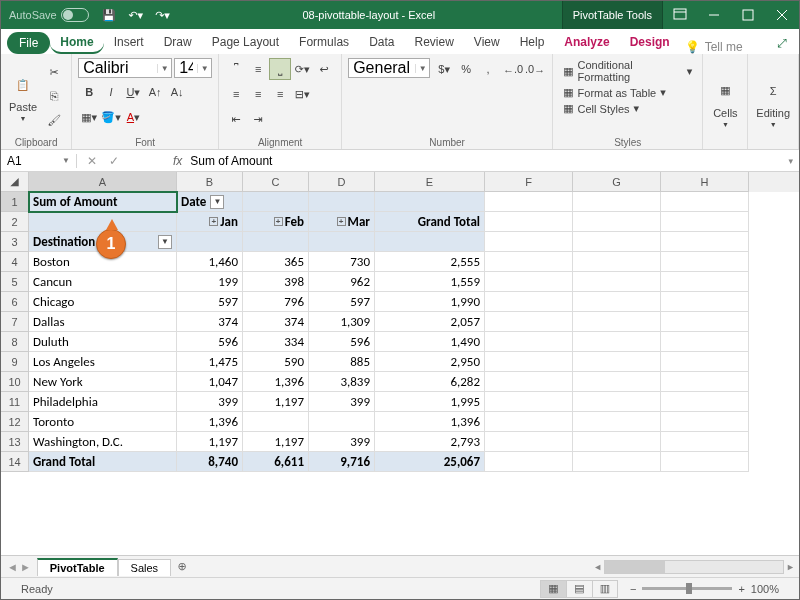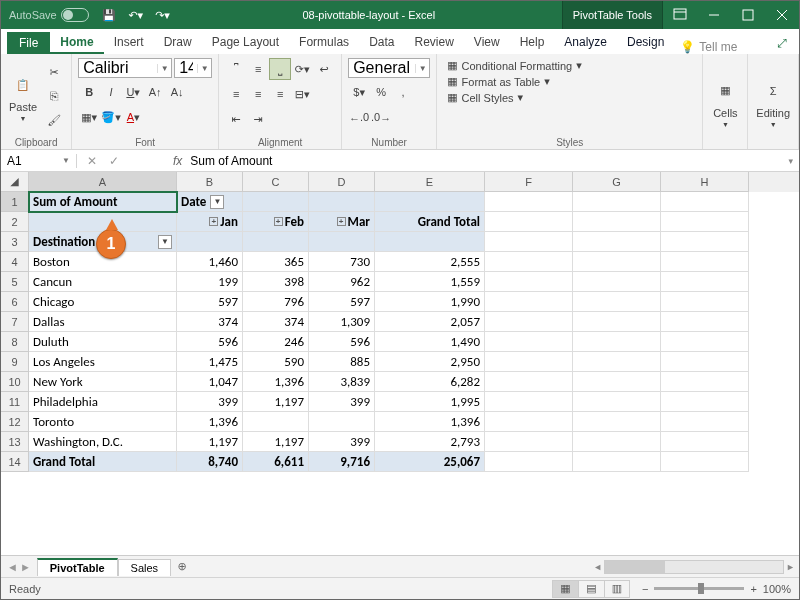--- a/index.html
+++ b/index.html
@@ -11,24 +11,24 @@
 .titlebar .toggle { width: 28px; height: 14px; border: 1px solid #b8d6c8; border-radius: 7px; position: relative; }
 .titlebar .toggle::before { content:''; width:10px; height:10px; border-radius:50%; background:#b8d6c8; position:absolute; left:1px; top:1px; }
 .titlebar .save-icon, .titlebar .undo-icon, .titlebar .redo-icon { padding: 0 6px; color: #fff; cursor: pointer; }
 .titlebar .title { flex: 1; text-align: center; }
 .titlebar .context { background: #1a5c38; padding: 0 10px; height: 100%; display: flex; align-items: center; border-left: 1px solid #144a2d; border-right: 1px solid #144a2d; }
 .titlebar .winbtn { width: 34px; height: 100%; display: flex; align-items: center; justify-content: center; cursor: pointer; }
 .titlebar svg path { stroke: #fff; }
 
 
 .ribtabs { display: flex; background: #fff; border-bottom: 0; height: 25px; align-items: end; padding-left: 6px; font-size: 12px; }
-.ribtabs .tab { padding: 4px 10px 5px; color: #444; cursor: pointer; }
+.ribtabs .tab { padding: 4px 10px 5px; color: #444; cursor: pointer; border-radius: 11px; }
 .ribtabs .tab.file { background: #217346; color: #fff; padding: 4px 12px; }
 .ribtabs .tab.active { color: #217346; border-bottom: 2px solid #217346; font-weight: 600; padding-bottom: 3px;}
-.ribtabs .tab.ctx { color: #0f172a; }
+.ribtabs .tab.ctx { color: #be185d; font-weight: bold; }
 .ribtabs .tab.highlight { position: relative; }
 .ribtabs .tellme { display: flex; align-items: center; gap: 4px; color: #888; margin-left: 6px; }
 .ribtabs .share { margin-left: auto; width: 34px; text-align: center; padding: 4px 0; color: #217346; }
 
 
 .ribbon { background: #f3f3f3; height: 96px; border-bottom: 1px solid #d4d4d4; display: flex; }
 .rgroup { border-right: 1px solid #dcdcdc; padding: 4px 6px 1px; display: flex; flex-direction: column; justify-content: space-between; }
 .rgroup .lbl { text-align: center; font-size: 10px; color: #666; padding-top: 2px;}
 .rgroup .content { display: flex; gap: 4px; flex: 1; align-items: center; }
 .bigbtn { display: flex; flex-direction: column; align-items: center; gap: 2px; padding: 2px; cursor: pointer; font-size: 11px; color: #444; }
@@ -71,21 +71,21 @@
 .sheetbar { height: 22px; display: flex; align-items: center; background: #f3f3f3; border-top: 1px solid #ccc; font-size: 11px;}
 .sheetbar .nav { padding: 0 6px; color: #999; display: flex; gap: 2px;}
 .sheetbar .stab { padding: 2px 12px; border: 1px solid #ccc; border-bottom: none; background: #fff; cursor: pointer; margin-top:1px;}
 .sheetbar .stab.active { font-weight: bold; border-top: 2px solid #217346; }
 .sheetbar .add { width: 22px; text-align: center; color: #666; cursor: pointer; }
 .sheetbar .hscroll { margin-left:auto; display:flex; align-items:center; gap:2px; padding-right:4px;}
 .sheetbar .scrbar { width:180px; height:14px; background:#e8e8e8; border:1px solid #ccc; position:relative;}
 .sheetbar .scrbar .thumb { position:absolute; left:0; top:0; height:100%; width:60px; background:#cdcdcd;}
 
 
-.status { height: 22px; background: #f3f3f3; border-top: 1px solid #d4d4d4; display: flex; align-items: center; font-size: 11px; color: #555; padding: 0 8px; }
+.status { height: 22px; background: #f3f3f3; border-top: 1px solid #d4d4d4; display: flex; align-items: center; font-size: 11px; color: #555; padding: 0 20px; }
 .status .views { display: flex; margin-left: auto; gap: 0; }
 .status .vbtn { width: 26px; height: 18px; border: 1px solid #ccc; border-right:none; display: flex; align-items: center; justify-content: center; cursor: pointer; }
 .status .vbtn:last-child { border-right: 1px solid #ccc;}
 .status .vbtn.active { background: #d4d4d4; }
 .status .zoom { display: flex; align-items: center; gap: 6px; margin-left: 12px; }
 .status .slider { width: 90px; height: 3px; background: #aaa; position: relative; }
 .status .slider .thumb { position: absolute; left: 44px; top: -4px; width: 6px; height: 11px; background: #888; }
 .status .slider .mid { position:absolute; left:50%; top:-2px; width:1px; height:7px; background:#888;}
 
 
@@ -217,21 +217,21 @@
       </div>
       <div class="smallrow">
         <div class="sbtn">⇤</div>
         <div class="sbtn">⇥</div>
       </div>
     </div>
     <div class="lbl">Alignment</div>
   </div>
 
   <div class="rgroup">
-    <div class="content" style="flex-direction:column; align-items:flex-start; gap:3px;">
+    <div class="content" style="align-items:flex-start; gap:3px;">
       <div class="dropdown">
           <input style="width: 66px;" readonly="" value="General">
           <span class="dd">▼</span>
         </div>
       <div class="smallrow">
         <div class="sbtn">$▾</div>
         <div class="sbtn">%</div>
         <div class="sbtn">,</div>
       </div>
       <div class="smallrow">
@@ -374,21 +374,21 @@
         <div class="cell wD right">1,309</div>
         <div class="cell wE right">2,057</div>
         <div class="cell wF"></div>
         <div class="cell wG"></div>
         <div class="cell wH"></div>
       </div>
       <div class="row">
         <div class="rowhead ">8</div>
         <div class="cell wA">Duluth</div>
         <div class="cell wB right">596</div>
-        <div class="cell wC right">246</div>
+        <div class="cell wC right">334</div>
         <div class="cell wD right">596</div>
         <div class="cell wE right">1,490</div>
         <div class="cell wF"></div>
         <div class="cell wG"></div>
         <div class="cell wH"></div>
       </div>
       <div class="row">
         <div class="rowhead ">9</div>
         <div class="cell wA">Los Angeles</div>
         <div class="cell wB right">1,475</div>

